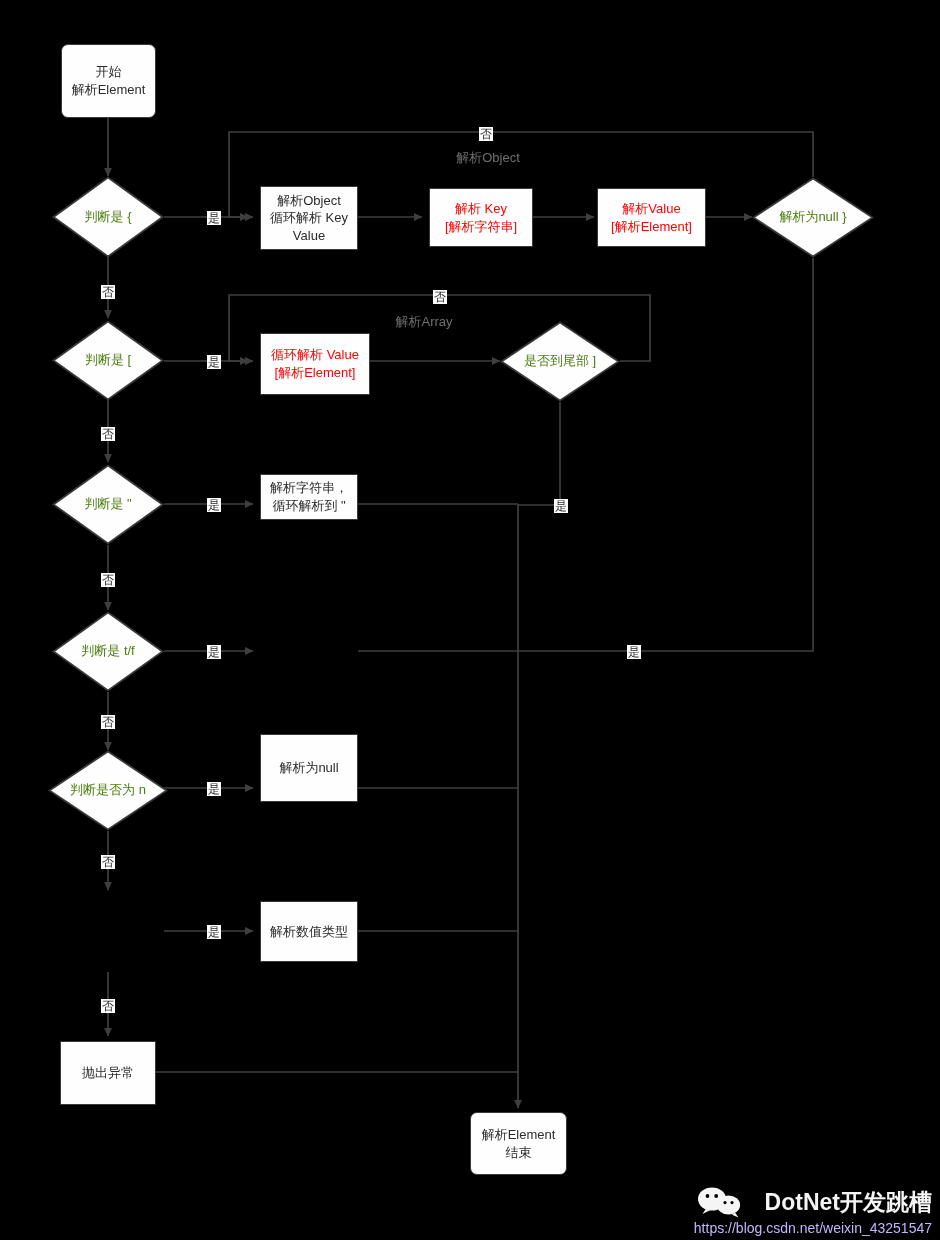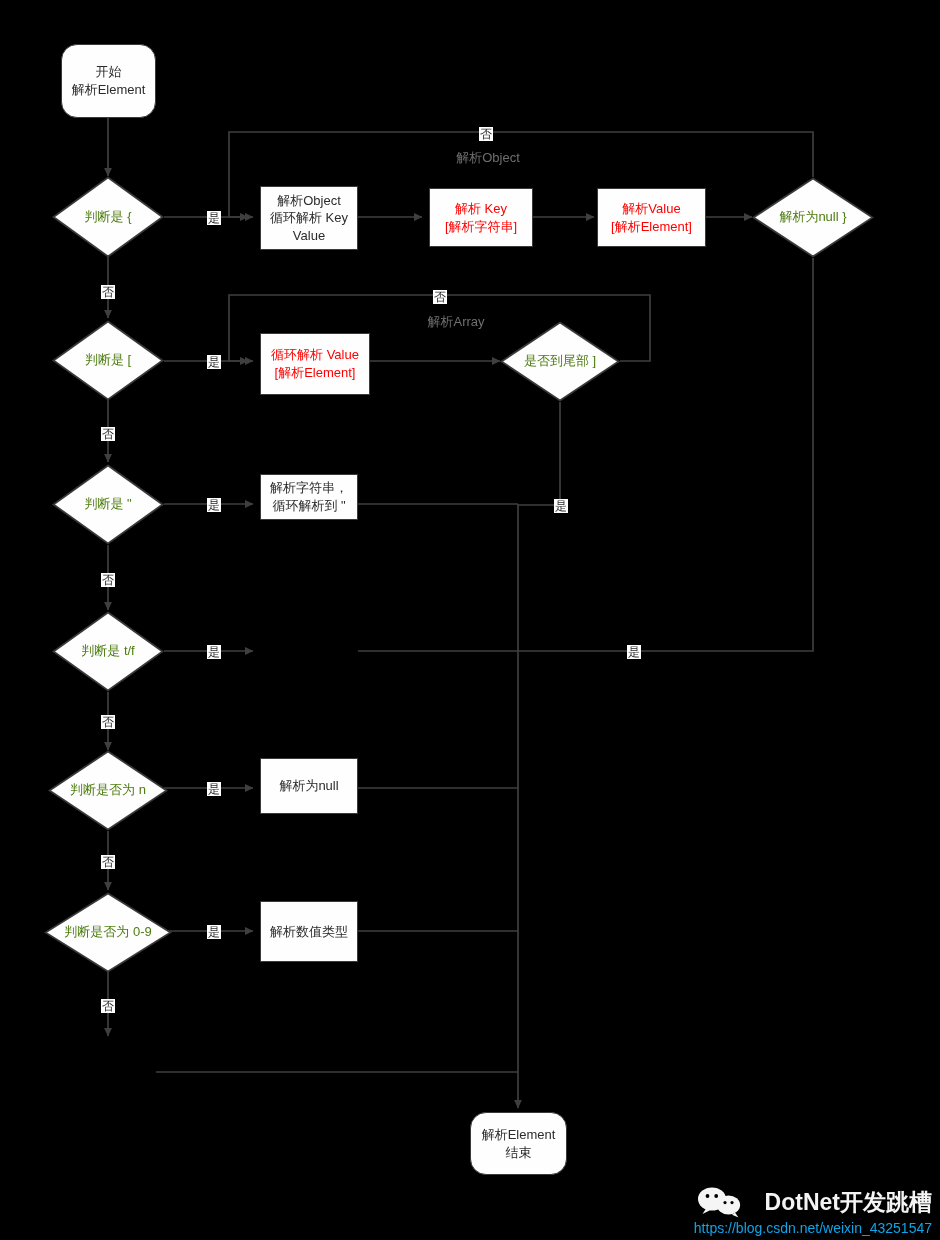--- a/index.html
+++ b/index.html
@@ -42,21 +42,21 @@
     white-space: pre-line;
   }
   .proc {
     background: #fefefe;
     border: 1.6px solid #3a3a3a;
   }
   .proc.red { color: #fe0000; }
   .term {
     background: #fefefe;
     border: 1.6px solid #3a3a3a;
-    border-radius: 16px;
+    border-radius: 7px;
   }
   .dia-wrap {
     position: absolute;
     box-sizing: border-box;
   }
   .dia-wrap svg {
     position: absolute;
     left: 0; top: 0;
     width: 100%;
     height: 100%;
@@ -110,21 +110,21 @@
     gap: 24px;
   }
   #wm-title {
     font-size: 23px;
     font-weight: bold;
     letter-spacing: 0px;
     color: #f4f4f4;
   }
   #wm-url {
     font-size: 14px;
-    color: #0ea5e9;
+    color: #c4b5fd;
     margin-top: 2px;
     letter-spacing: 0px;
   }
   .wechat-icon { display: block; }
 </style>
 </head>
 <body>
 
 <div id="canvas">
 
@@ -281,35 +281,32 @@
   </div>
 
 
   <div class="dia-wrap" style="left:48px; top:750px; width:120px; height:81px;">
     <svg viewBox="0 0 120 81" xmlns="http://www.w3.org/2000/svg">
       <polygon points="60,1.5 118.5,40.5 60,79.5 1.5,40.5" fill="#fefefe" stroke="#3a3a3a" stroke-width="1.8"></polygon>
     </svg>
     <div class="dia-label">判断是否为 n</div>
   </div>
 
-  <div class="node proc" style="left:260px; top:758px; width:98px; height:56px;">
+  <div class="node proc" style="left:260px; top:734px; width:98px; height:68px;">
     <span>解析为null</span>
   </div>
 
-  <div class="dia-wrap" style="left:44px; top:892px; width:128px; height:81px;">
-    <svg viewBox="0 0 128 81" xmlns="http://www.w3.org/2000/svg">
-      <polygon points="64,1.5 126.5,40.5 64,79.5 1.5,40.5" fill="#fefefe" stroke="#3a3a3a" stroke-width="1.8"></polygon>
-    </svg>
-    <div class="dia-label">判断是否为 0-9</div>
-  </div>
 
   <div class="node proc" style="left:260px; top:901px; width:98px; height:61px;">
     <span>解析数值类型</span>
   </div>
 
+  <div class="node proc" style="left:60px; top:1041px; width:96px; height:64px;">
+    <span>抛出异常</span>
+  </div>
 
   <div class="node term" style="left:470px; top:1112px; width:97px; height:63px;">
     <span>解析Element
 结束</span>
   </div>
 
   <div class="elabel" style="left:214px; top:218px;">是</div>
   <div class="elabel" style="left:108px; top:292px;">否</div>
   <div class="elabel" style="left:486px; top:134px;">否</div>
   <div class="elabel" style="left:634px; top:652px;">是</div>
@@ -325,21 +322,21 @@
   <div class="elabel" style="left:214px; top:652px;">是</div>
   <div class="elabel" style="left:108px; top:722px;">否</div>
 
   <div class="elabel" style="left:214px; top:789px;">是</div>
   <div class="elabel" style="left:108px; top:862px;">否</div>
 
   <div class="elabel" style="left:214px; top:932px;">是</div>
   <div class="elabel" style="left:108px; top:1006px;">否</div>
 
   <div class="grouplabel" style="left:488px; top:158px;">解析Object</div>
-  <div class="grouplabel" style="left:456px; top:322px;">解析Array</div>
+  <div class="grouplabel" style="left:424px; top:322px;">解析Array</div>
 
   <div id="watermark">
     <div id="wm-row">
       <span>
         <svg class="wechat-icon" width="44" height="32" viewBox="0 0 44 32" xmlns="http://www.w3.org/2000/svg">
 
           <ellipse cx="15" cy="13" rx="14" ry="11.6" fill="#f5f5f5"></ellipse>
           <path d="M9,22.5 L5.5,28 L12.5,24.5 Z" fill="#f5f5f5"></path>
           <circle cx="10.5" cy="10" r="1.9" fill="#000000"></circle>
           <circle cx="19.2" cy="10" r="1.9" fill="#000000"></circle>

